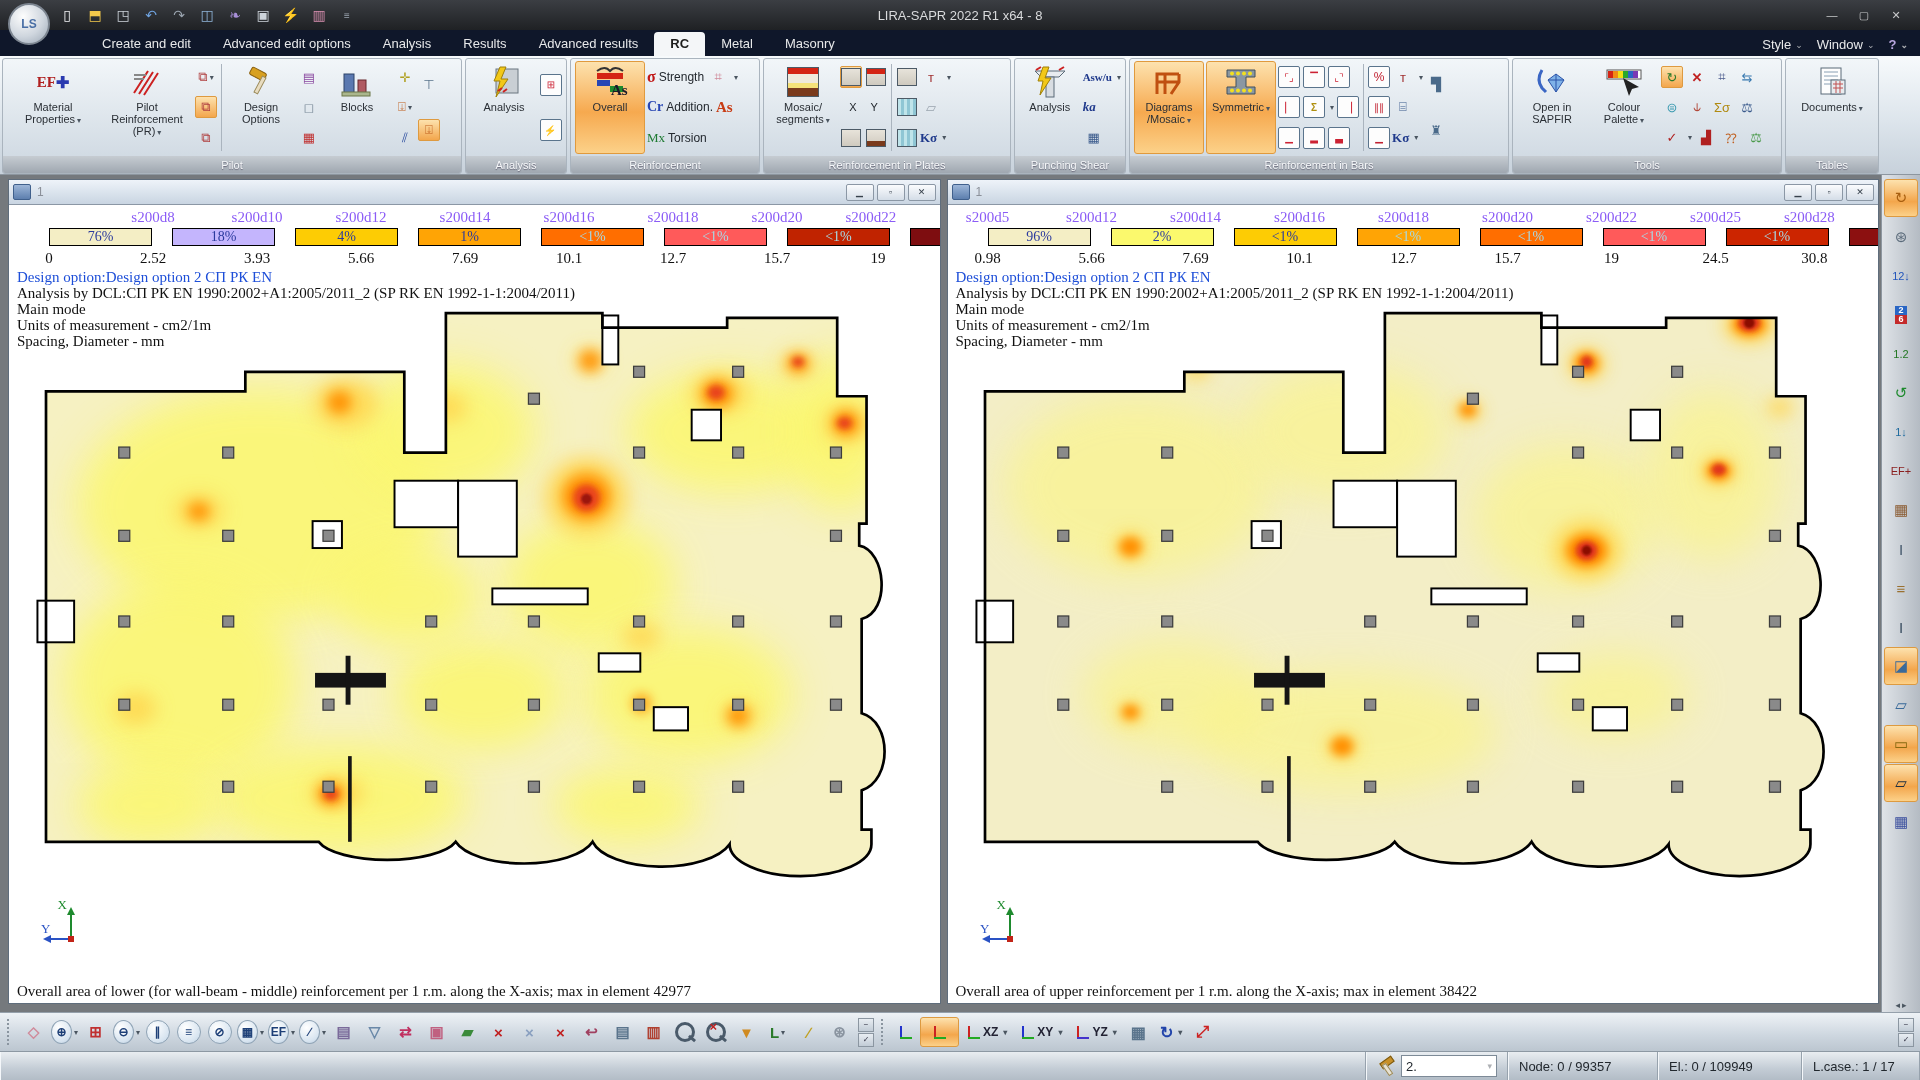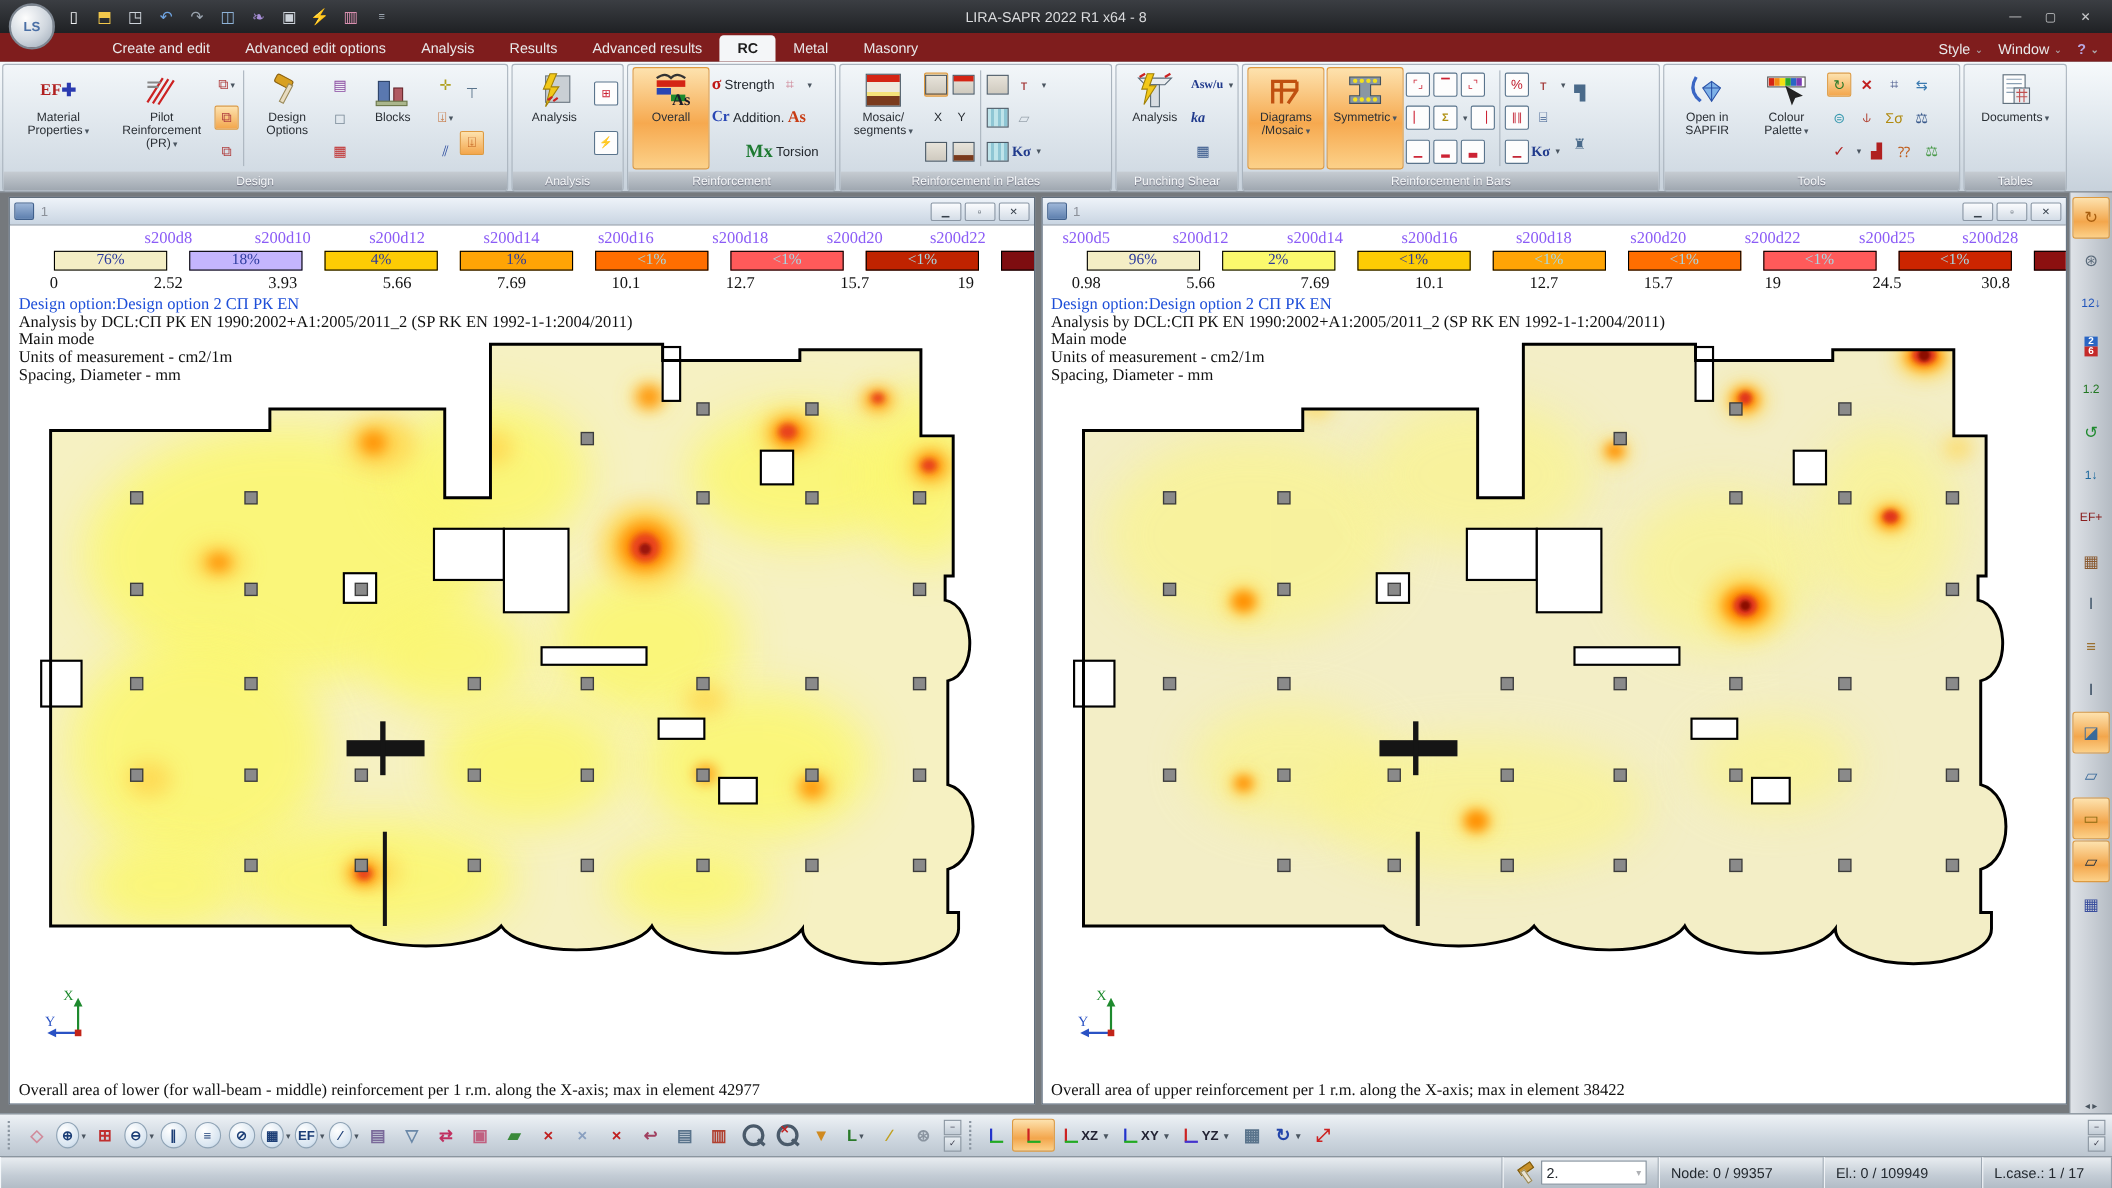--- a/index.html
+++ b/index.html
@@ -12,21 +12,21 @@
            background:radial-gradient(circle at 35% 30%,#fdfdfd,#cfd6de 55%,#9aa6b4);
            border:2px solid #7d8691;z-index:50;display:flex;align-items:center;justify-content:center;
            color:#4a6fa5;font-weight:bold;font-size:12px;}
   .qat{display:flex;align-items:center;gap:10px;margin-left:58px;}
   .qicon{width:18px;height:18px;display:flex;align-items:center;justify-content:center;font-size:14px;}
   .title-center{position:absolute;left:0;right:0;text-align:center;pointer-events:none;font-size:13px;}
   .wincontrols{margin-left:auto;display:flex;gap:4px;padding-right:10px;z-index:5;}
   .wctl{width:28px;height:16px;display:flex;align-items:center;justify-content:center;
         color:#c8c9cb;font-size:11px;}
   
-  .tabrow{height:26px;background:#7f1d1d;display:flex;align-items:flex-start;color:#e8e9ea;
+  .tabrow{height:26px;background:#0f172a;display:flex;align-items:flex-start;color:#e8e9ea;
           font-size:13px;position:relative;flex:0 0 auto;}
   .tabs{display:flex;margin-left:86px;height:100%;align-items:flex-end;}
   .tab{padding:4px 16px 5px;cursor:default;white-space:nowrap;}
   .tab.active{background:#f4f6f8;color:#1c1c1c;border-radius:4px 4px 0 0;font-weight:bold;}
   .tabrow-right{position:absolute;right:12px;bottom:4px;display:flex;gap:14px;align-items:center;}
   .menu-sm{display:flex;align-items:center;gap:4px;}
   .chev{font-size:9px;color:#aeb0b4;}
   .helpq{color:#b9a7e0;font-weight:bold;}
   
   .ribbon{height:116px;background:linear-gradient(#f7fafc,#dde5ec 55%,#c7d1db);
@@ -46,21 +46,21 @@
   .rcol{display:flex;flex-direction:column;justify-content:space-around;padding:1px 0;}
   .rrow-sm{display:flex;align-items:center;gap:3px;height:24px;font-size:12px;color:#23282e;}
   .mi{width:20px;height:20px;display:flex;align-items:center;justify-content:center;font-size:13px;
       border:1px solid transparent;border-radius:2px;}
   .mi.hl{background:linear-gradient(#fde2ae,#f3a64c);border-color:#de9a40;}
   .mi.frame{border:1px solid #5a748c;background:#fdfdfd;color:#c23;font-size:10px;}
   .vsep{width:1px;background:#aab4be;margin:3px 2px;}
   .dv{font-size:8px;color:#4a5560;margin-left:2px;}
   .glyph-sigma{color:#c01818;font-family:"Liberation Serif",serif;font-weight:bold;font-size:16px;}
   .glyph-cr{color:#2846b4;font-family:"Liberation Serif",serif;font-weight:bold;font-size:14px;}
-  .glyph-mx{color:#1e7a32;font-family:"Liberation Serif",serif;font-weight:bold;font-size:17px;margin-left:31px;}
+  .glyph-mx{color:#1e7a32;font-family:"Liberation Serif",serif;font-weight:normal;font-size:13px;}
   .glyph-as{color:#c83c14;font-family:"Liberation Serif",serif;font-weight:bold;font-size:15px;}
   .glyph-k{color:#203a8c;font-family:"Liberation Serif",serif;font-weight:bold;font-size:13px;}
   .cube{width:18px;height:16px;border:1px solid #4c5a66;background:linear-gradient(#e7e3da,#cfcabf);
         position:relative;}
   .cube.red::before{content:"";position:absolute;left:0;right:0;top:0;height:5px;background:#d42414;}
   .cube.brown::before{content:"";position:absolute;left:0;right:0;bottom:0;height:5px;background:#7a3a1c;}
   .cube.aqua{background:repeating-linear-gradient(90deg,#bfe4ea 0 3px,#8fc6d4 3px 6px);}
   .stackcube{width:30px;height:28px;border:1px solid #4c5a66;
      background:linear-gradient(#d42414 0 22%,#efe9dc 22% 55%,#f5e27a 55% 70%,#7a3a1c 70% 100%);}
   
@@ -236,21 +236,21 @@
         <div class="rcol">
           <span class="mi" style="color:#b0a020;">✛</span>
           <span class="mi" style="color:#c06020;">⍗<span class="dv">▾</span></span>
           <span class="mi" style="color:#3050a0;">⫽</span>
         </div>
         <div class="rcol">
           <span class="mi" style="color:#5a748c;">⊤</span>
           <span class="mi hl" style="color:#c06020;">⍗</span>
         </div>
       </div>
-      <div class="rg-label">Design</div>
+      <div class="rg-label">Pilot</div>
     </div>
 
     <div class="rgroup" style="flex:0 0 100px;">
       <div class="rg-body">
         <div class="rbig">
           <div class="ric">
             <svg width="36" height="34">
                 <rect x="10" y="4" width="22" height="24" fill="#c9cfd4" stroke="#6a7680"></rect>
                 <path d="M14 2 L8 16 h6 L10 32 L22 14 h-7 L20 2 Z" fill="#f2c818" stroke="#a08008"></path>
                 <path d="M12 26 l4 -3 M17 27 l4 -3" stroke="#c22" stroke-width="2"></path>

